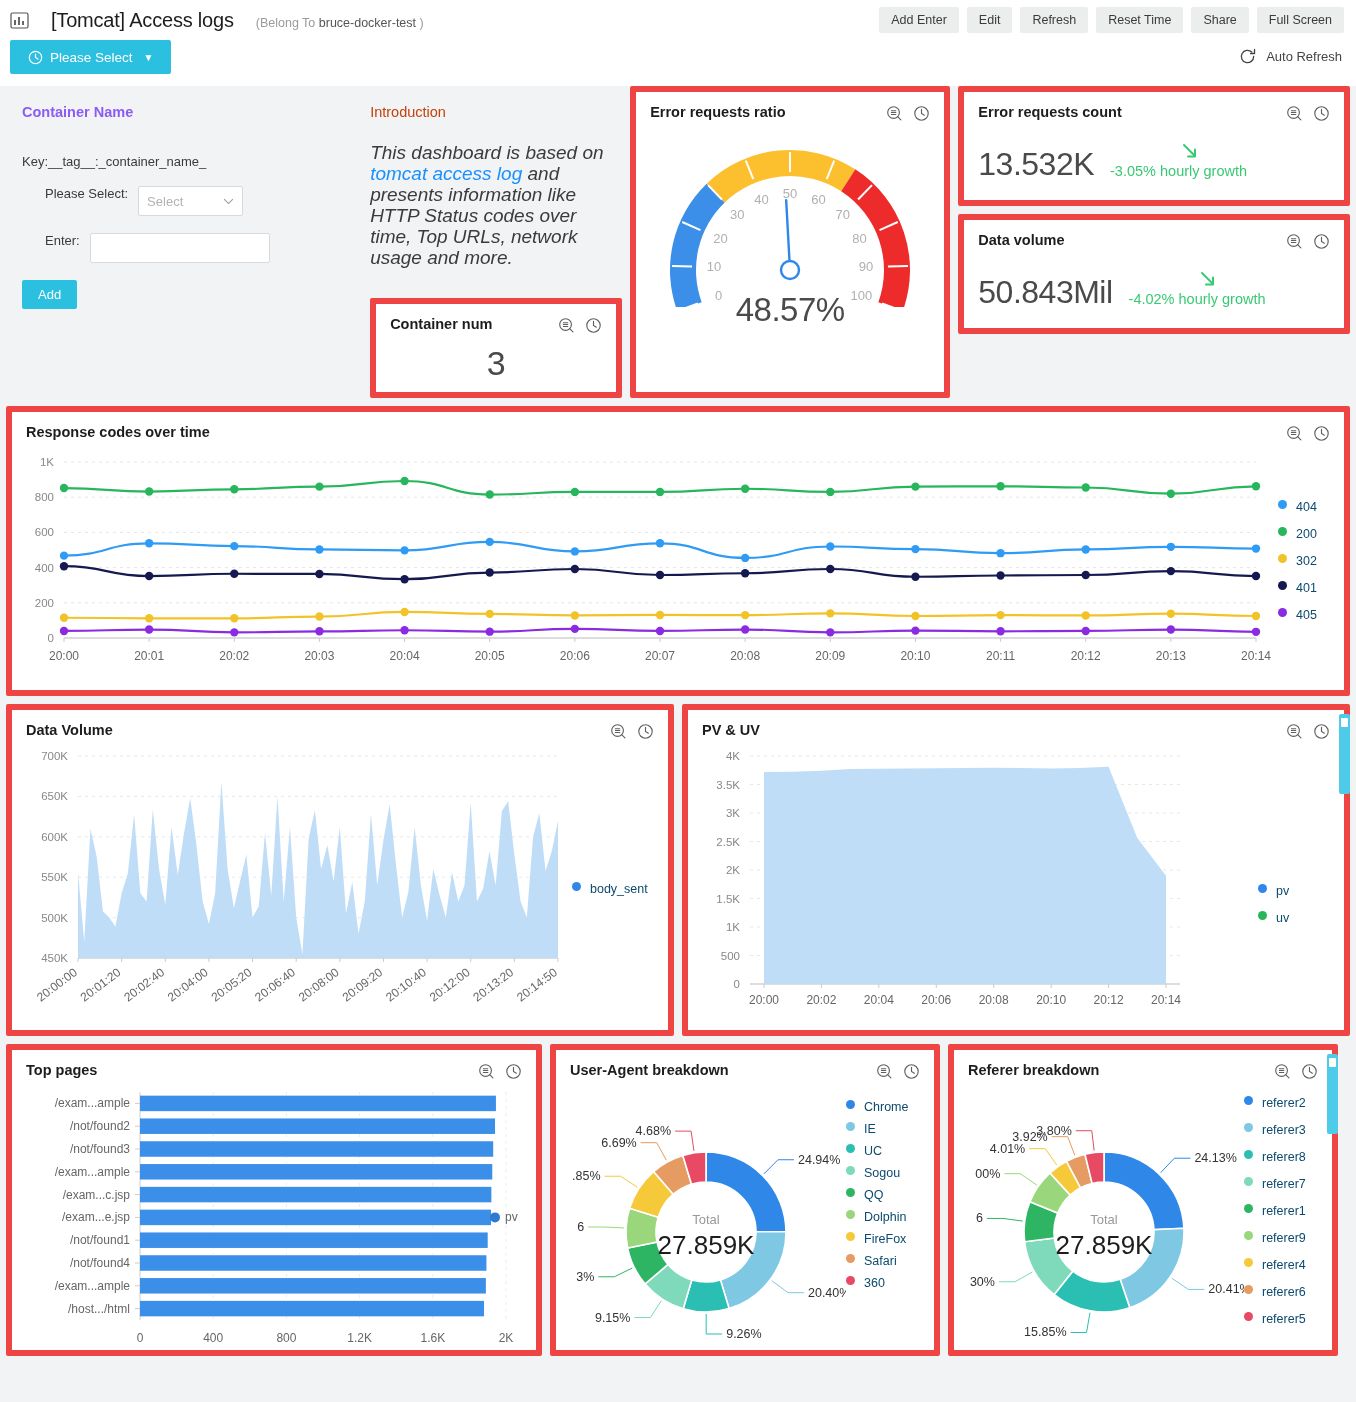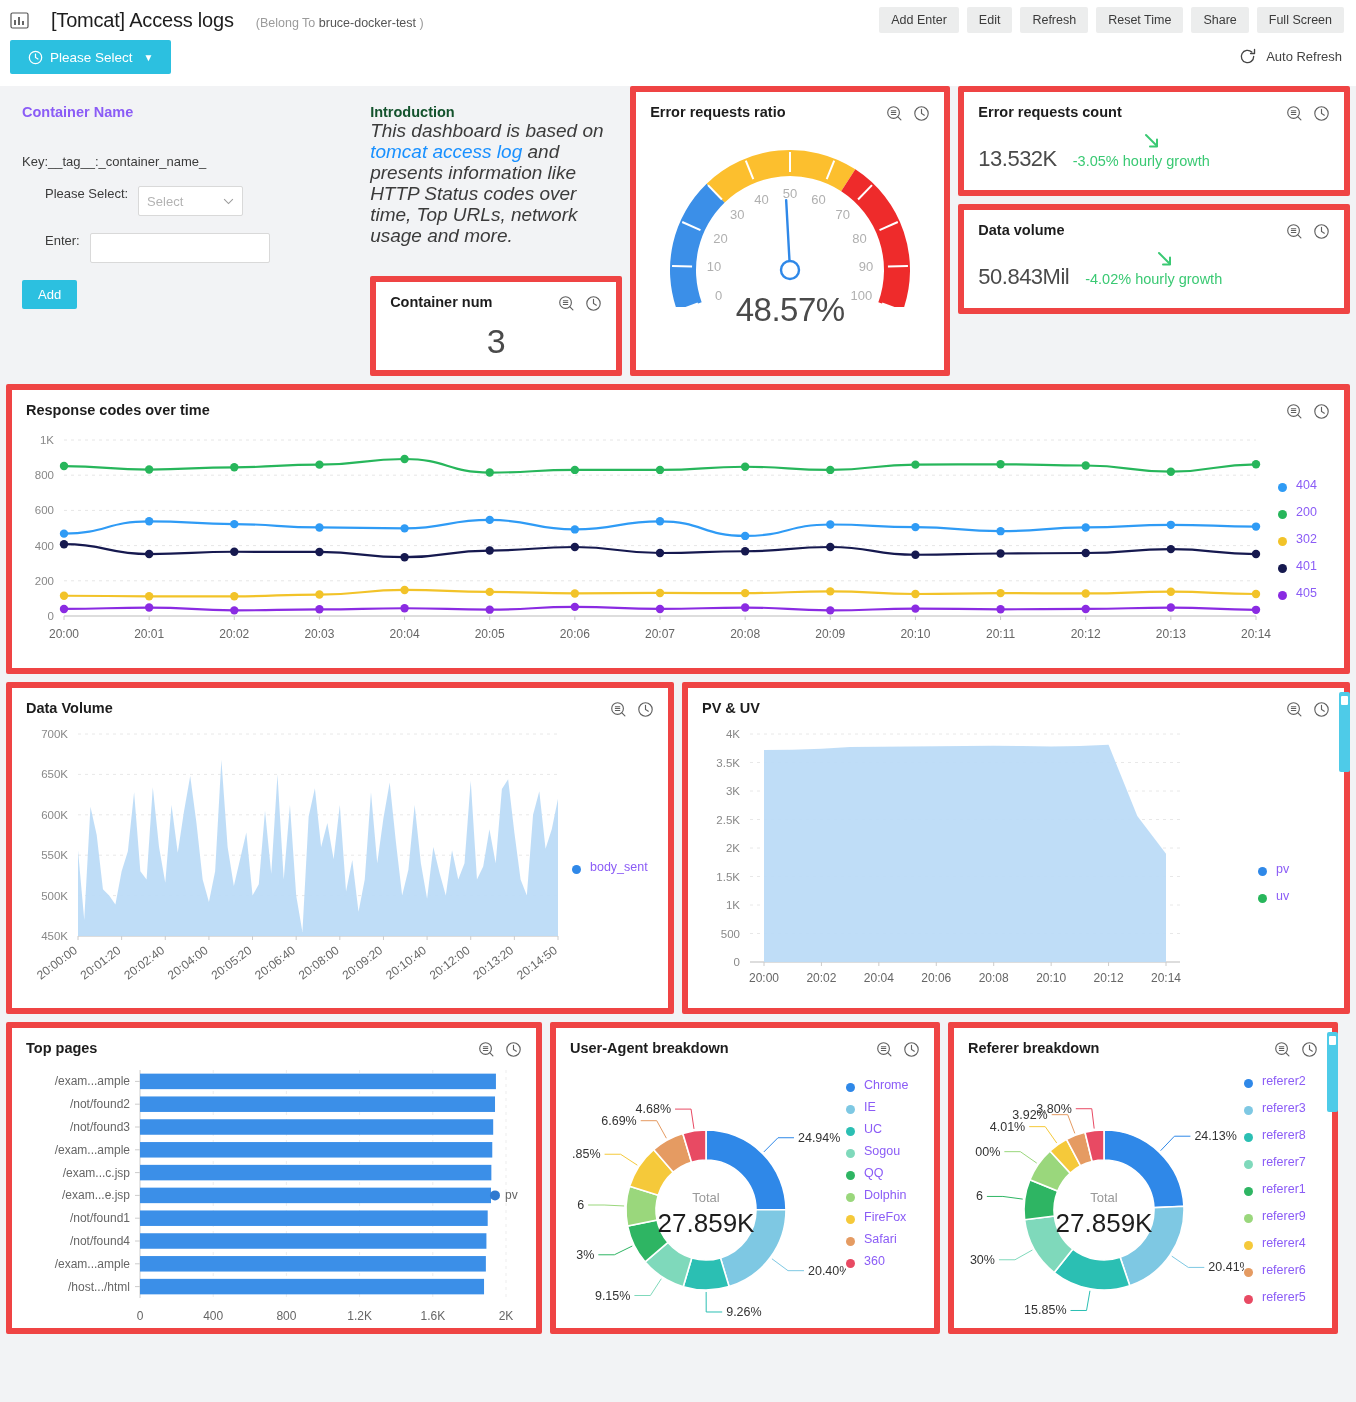--- a/index.html
+++ b/index.html
@@ -74,21 +74,21 @@
     width:180px;padding:0 8px;font-size:13px;font-family:"Liberation Sans",sans-serif;
     outline:none;
   }
   .addbtn{
     background:#2cc0e0;color:#fff;border:none;border-radius:2px;
     padding:7px 16px;font-size:13px;cursor:pointer;font-family:"Liberation Sans",sans-serif;
   }
 
   
   .introbox{padding:18px 10px 0 10px;width:262px;}
-  .intro-title{font-size:14.5px;font-weight:bold;color:#14532d;}
+  .intro-title{font-size:14.5px;font-weight:normal;margin-bottom:22px;color:#c2410c;}
   .intro-text{font-size:19px;line-height:21px;color:#3b3b3b;font-style:italic;}
   .intro-text a{color:#1890ff;text-decoration:none;}
 
   .containernum{
     width:252px;height:100px;margin-top:30px;
   }
   .cn-val{
     font-size:34px;color:#4a4a4a;text-align:center;margin-top:8px;font-weight:300;
   }
 
@@ -96,28 +96,28 @@
   .gaugecard{width:322px;}
   .gauge-wrap{display:flex;justify-content:center;margin-top:-2px;}
   .gauge-val{
     text-align:center;font-size:33px;color:#4a4a4a;font-weight:300;
     margin-top:-16px;padding-bottom:12px;letter-spacing:-0.5px;
   }
 
   
   .metriccol{display:flex;flex-direction:column;gap:8px;width:394px;}
   .metric-body{display:flex;align-items:flex-end;padding:24px 14px 20px 14px;}
-  .metric-val{font-size:22px;color:#4a4a4a;font-weight:300;letter-spacing:-0.5px;line-height:1;}
+  .metric-val{font-size:32px;color:#4a4a4a;font-weight:300;letter-spacing:-0.5px;line-height:1;}
   .metric-growth{position:relative;margin-left:16px;color:#3ac973;font-size:14.5px;padding-bottom:1px;}
   .metric-growth .arr{position:absolute;top:-23px;left:50%;}
 
   
   .chart-svg{display:block;}
   .legend{display:flex;flex-direction:column;gap:13px;}
-  .legend-item{display:flex;align-items:flex-end;gap:9px;font-size:12.5px;color:#8b5cf6;cursor:pointer;}
+  .legend-item{display:flex;align-items:flex-start;gap:9px;font-size:12.5px;color:#0c4a6e;cursor:pointer;}
   .dot{width:9px;height:9px;border-radius:50%;display:inline-block;}
 
   .resize-handle{
     position:absolute;right:-6px;width:11px;background:#4ecbe8;border-radius:2px;cursor:col-resize;
   }
   .rh-nub{position:absolute;top:4px;left:2px;width:7px;height:9px;background:#fff;border-radius:1px;}
 
   .tick{font-size:11.5px;fill:#888;font-family:"Liberation Sans",sans-serif;}
   .tickdark{font-size:12px;fill:#666;font-family:"Liberation Sans",sans-serif;}
   .pielbl{font-size:12.5px;fill:#333;font-family:"Liberation Sans",sans-serif;}

